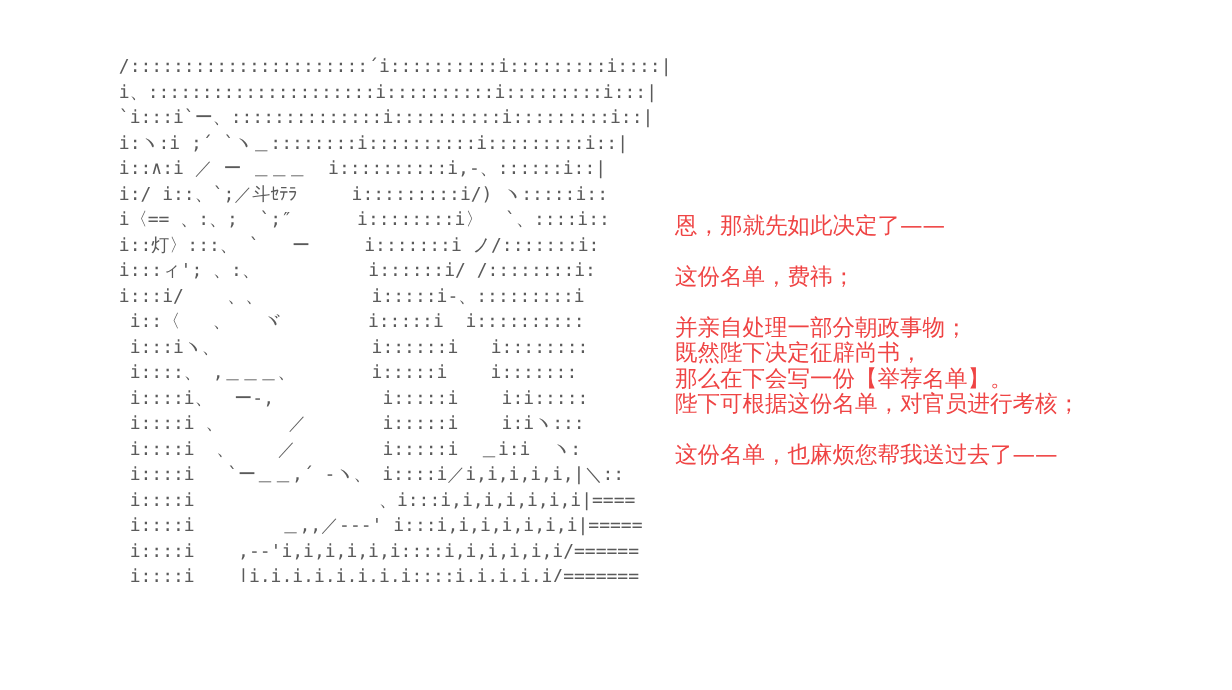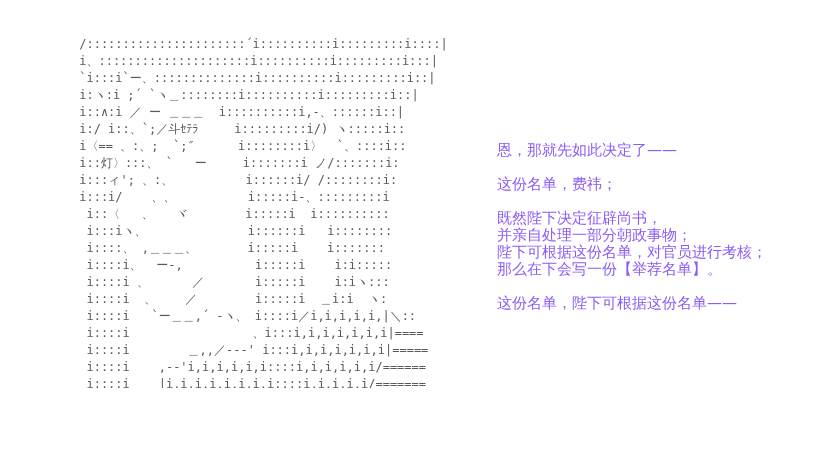--- a/index.html
+++ b/index.html
@@ -26,22 +26,21 @@
     line-height: 17px;
     letter-spacing: 0px;
     color: #5a5a5a;
     white-space: pre;
     font-variant-ligatures: none;
   }
   .dialogue {
     position: absolute;
     left: 450px;
     top: 142px;
-    color: #8b5cf6;
-    margin-left: 47px;
+    color: #ef4444;
   }
   .dlg-line {
     height: 17px;
     line-height: 17px;
     font-size: 15px;
     white-space: nowrap;
     font-family: "DejaVu Sans", sans-serif;
   }
 </style>
 </head>
@@ -70,21 +69,21 @@
   i::::i        ＿,,／--‐' i:::i,i,i,i,i,i,i|=====
   i::::i    ,-‐'i,i,i,i,i,i::::i,i,i,i,i,i/======
   i::::i    |i,i,i,i,i,i,i,i::::i,i,i,i,i/=======
   i::::i    |i,i,i,i,i,i,i,i::::i,i,i,i/========</pre>
 
   <div class="dialogue">
       <div class="dlg-line">恩，那就先如此决定了——</div>
       <div class="dlg-line"></div>
       <div class="dlg-line">这份名单，费祎；</div>
       <div class="dlg-line"></div>
+      <div class="dlg-line">并亲自处理一部分朝政事物；</div>
       <div class="dlg-line">既然陛下决定征辟尚书，</div>
-      <div class="dlg-line">并亲自处理一部分朝政事物；</div>
+      <div class="dlg-line">那么在下会写一份【举荐名单】。</div>
       <div class="dlg-line">陛下可根据这份名单，对官员进行考核；</div>
-      <div class="dlg-line">那么在下会写一份【举荐名单】。</div>
       <div class="dlg-line"></div>
-      <div class="dlg-line">这份名单，陛下可根据这份名单——</div>
+      <div class="dlg-line">这份名单，也麻烦您帮我送过去了——</div>
     </div>
 
 </div>
 
 </body></html>

